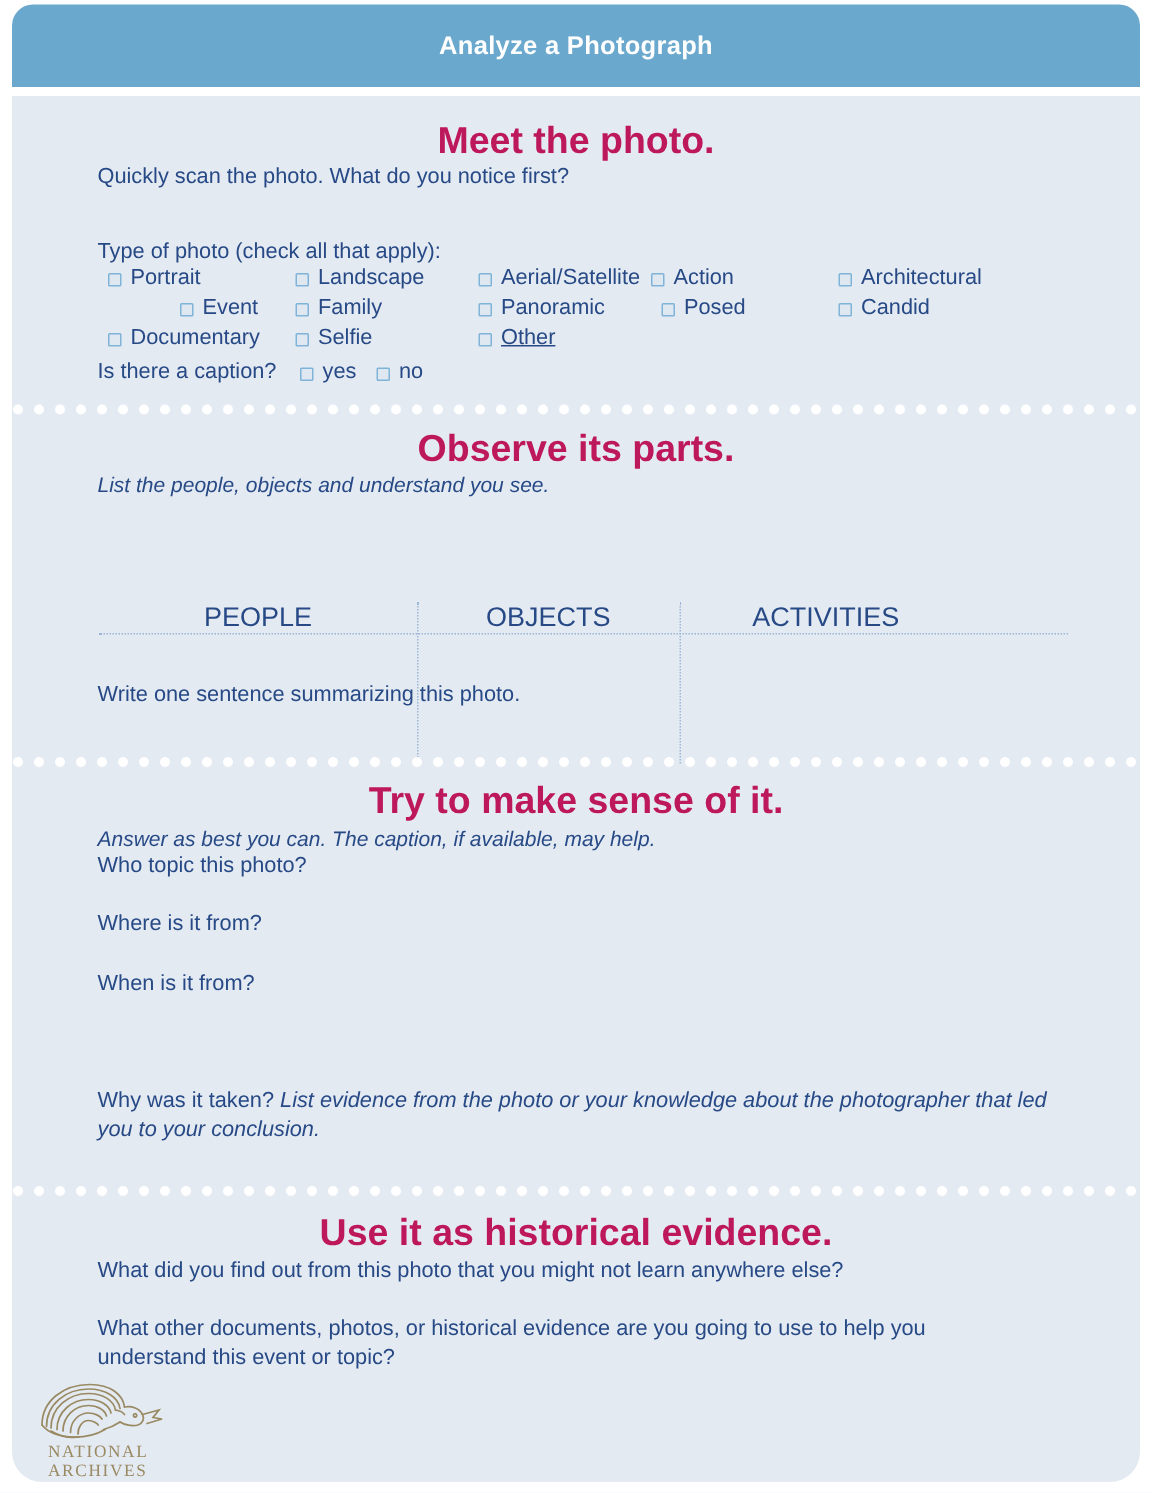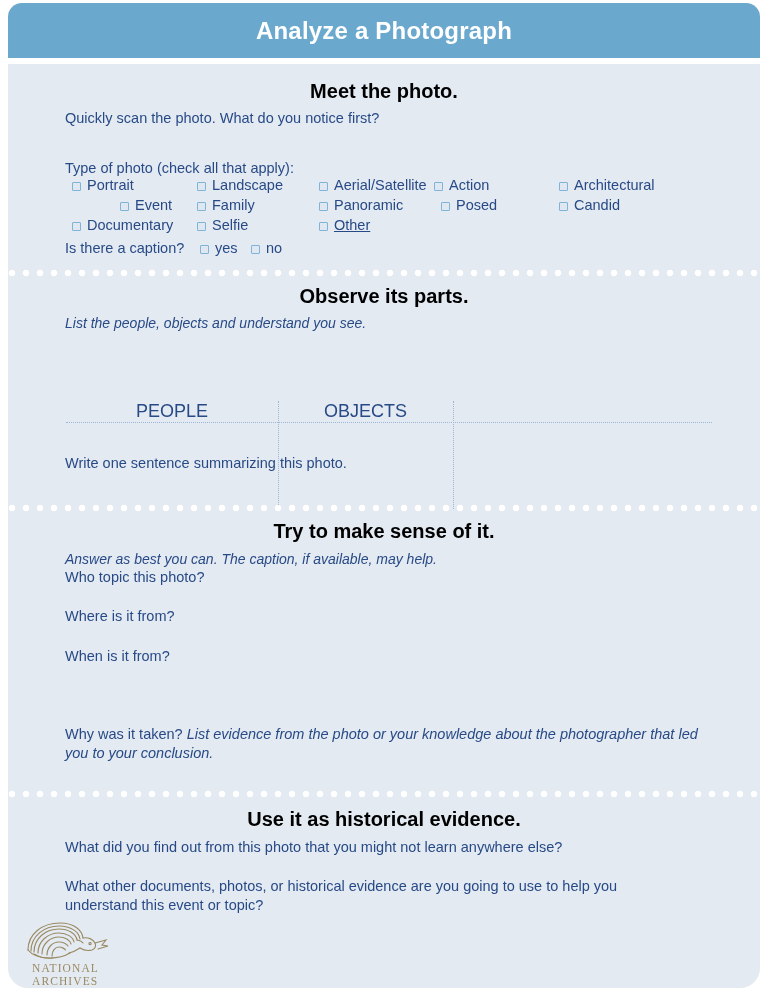--- a/index.html
+++ b/index.html
@@ -31,21 +31,21 @@
     width: 752px;
     height: 55px;
     background: #6aa8ce;
     border-radius: 14px 14px 0 0;
     display: flex;
     align-items: center;
     justify-content: center;
   }
   .banner-title {
     color: #ffffff;
-    font-size: 24px;
+    font-size: 17px;
     font-weight: bold;
     letter-spacing: 0.2px;
     font-family: "Liberation Sans", sans-serif;
   }
 
   
   .sheet {
     position: absolute;
     left: 8px;
     top: 64px;
@@ -65,22 +65,22 @@
     background-image: radial-gradient(circle at 4px 4px, #ffffff 3px, rgba(255,255,255,0) 3.6px);
     background-size: 14px 9px;
     background-repeat: repeat-x;
   }
 
   
   .sec-head {
     position: absolute;
     width: 100%;
     text-align: center;
-    color: #000000;
-    font-size: 20px;
+    color: #be185d;
+    font-size: 25px;
     font-weight: bold;
     font-family: "Liberation Sans", sans-serif;
   }
 
   
   .prompt {
     position: absolute;
     color: #274a86;
     font-size: 14.5px;
     font-family: "Liberation Sans", sans-serif;
@@ -249,20 +249,21 @@
 
     <div class="divider" style="top:205px;"></div>
 
     <div class="sec-head" style="top:221px;">Observe its parts.</div>
 
     <div class="prompt italic" style="left:57px; top:250px;">List the people, objects and understand you see.</div>
 
     <div class="tbl">
       <div class="tbl-col-label" style="left:0px; width:212px;">PEOPLE</div>
       <div class="tbl-col-label" style="left:212px; width:175px;">OBJECTS</div>
+      <div class="tbl-col-label" style="left:387px; width:195px;">ACTIVITIES</div>
 
       <div class="tbl-hline"></div>
       <div class="tbl-vline" style="left:212px;"></div>
       <div class="tbl-vline" style="left:387px;"></div>
     </div>
 
     <div class="prompt" style="left:57px; top:390px;">Write one sentence summarizing this photo.</div>
 
     <div class="divider" style="top:440px;"></div>
 

